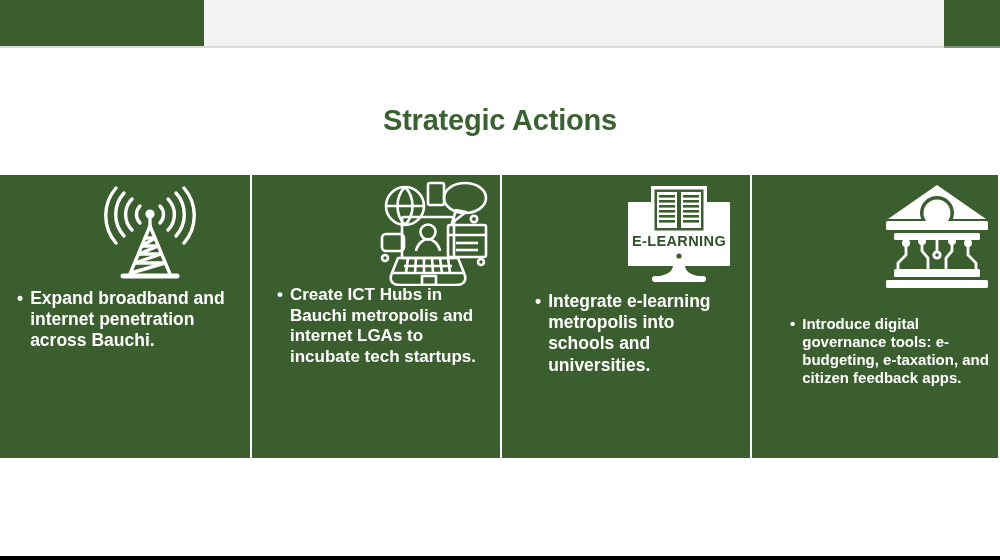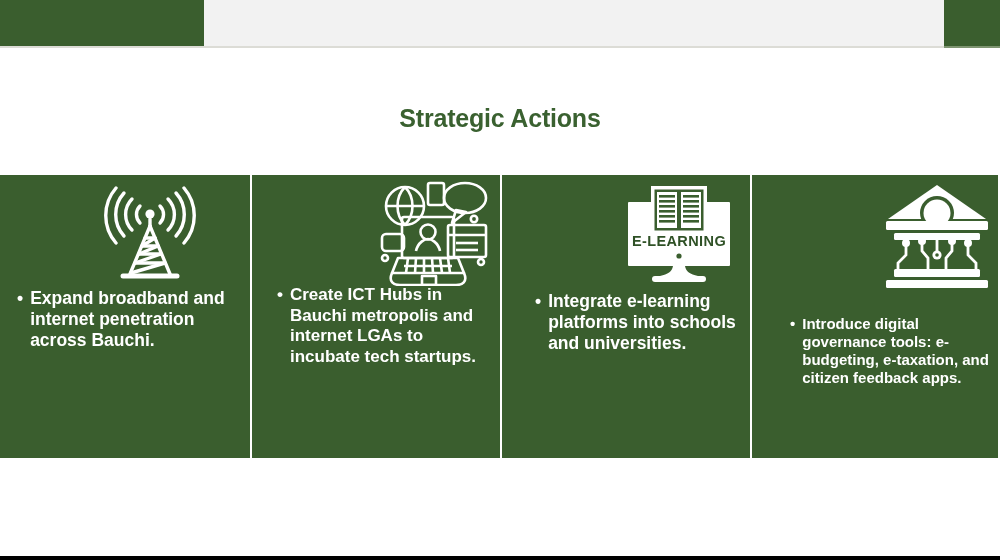--- a/index.html
+++ b/index.html
@@ -61,21 +61,21 @@
     height: 2px;
     background: #7d9470;
   }
 
   
   .title {
     position: absolute;
     left: 0; top: 104px;
     width: 1000px;
     text-align: center;
-    font-size: 25px;
+    font-size: 29px;
     font-weight: bold;
     color: #3a6130;
     letter-spacing: -0.2px;
   }
 
   
   .band {
     position: absolute;
     left: 0; top: 175px;
     width: 1000px;
@@ -272,21 +272,21 @@
           <text x="60" y="62" text-anchor="middle" font-family="Liberation Sans, sans-serif" font-size="14.5" font-weight="bold" fill="#2f5126" letter-spacing="0.4">E-LEARNING</text>
 
           <circle cx="60" cy="72" r="2.6" fill="#3a5e2e"></circle>
 
           <path d="M41 92 c8 -2 12 -4 13 -10 h12 c1 6 5 8 13 10 Z" fill="#ffffff"></path>
           <rect x="33" y="92" width="54" height="6" rx="3" fill="#ffffff"></rect>
         </svg>
       </div>
       <div class="bullet-block">
         <span class="dot">•</span>
-        <span class="btext">Integrate e-learning platforms into schools and universities.</span>
+        <span class="btext">Integrate e-learning metropolis into schools and universities.</span>
       </div>
     </div>
 
     <div class="col c4">
       <div class="icon-wrap">
         <svg viewBox="0 0 110 106" width="110" height="106">
 
           <path d="M55 2 L104 36 H6 Z" fill="#ffffff"></path>
 
           <circle cx="55" cy="30" r="17" fill="#3a5e2e"></circle>

